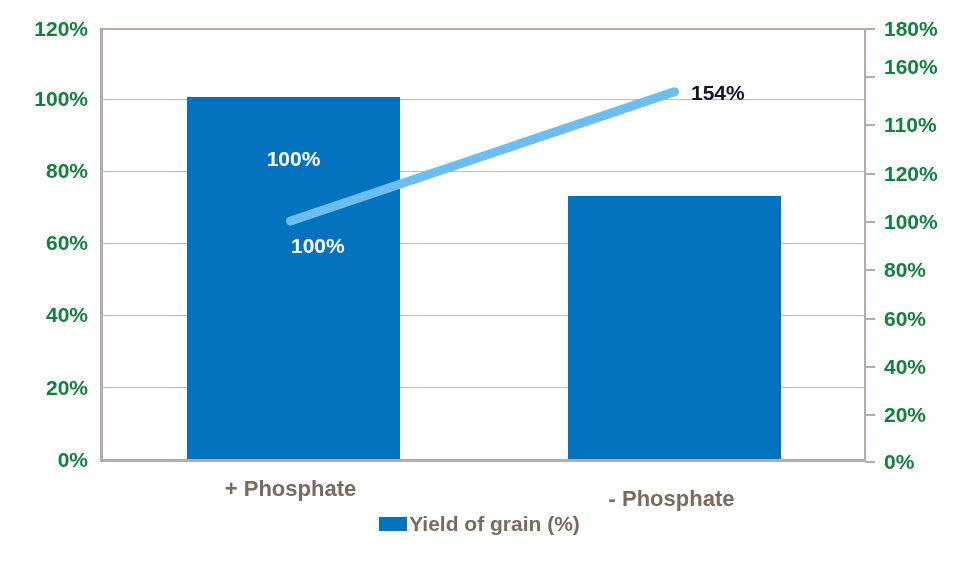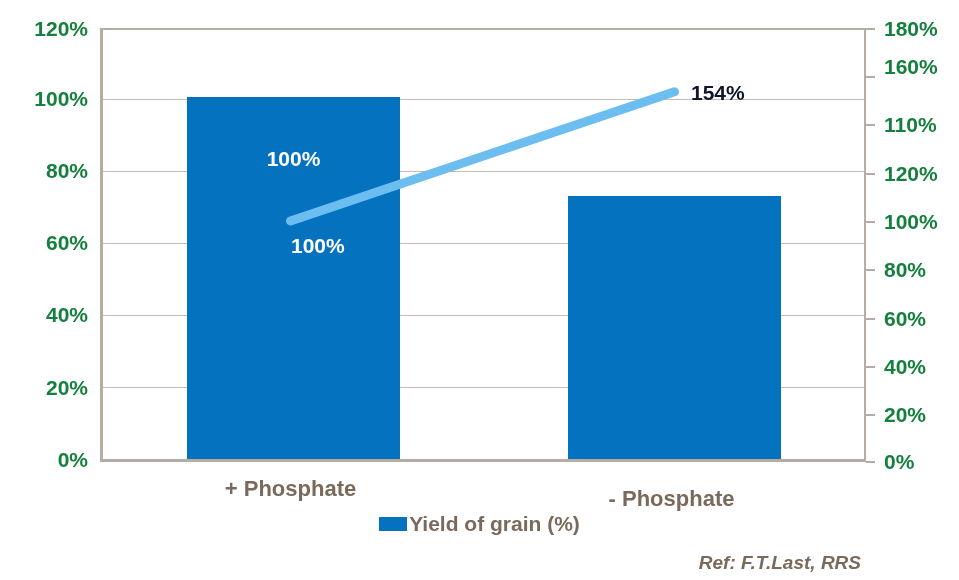--- a/index.html
+++ b/index.html
@@ -245,15 +245,14 @@
   <div class="cat-label" style="left:184px; width:213px; top:478px;">+  Phosphate</div>
   <div class="cat-label" style="left:565px; width:213px; top:464px;margin-top:24px;">-  Phosphate</div>
 
   <div id="legend">
     <div class="legend-item">
       <span class="legend-swatch-bar"></span>
       <span class="legend-text">Yield of grain (%)</span>
     </div>
   </div>
 
-  <div id="footnote">Ref: F.T.Last, RRS</div>
 
 </div>
 
 </body></html>

